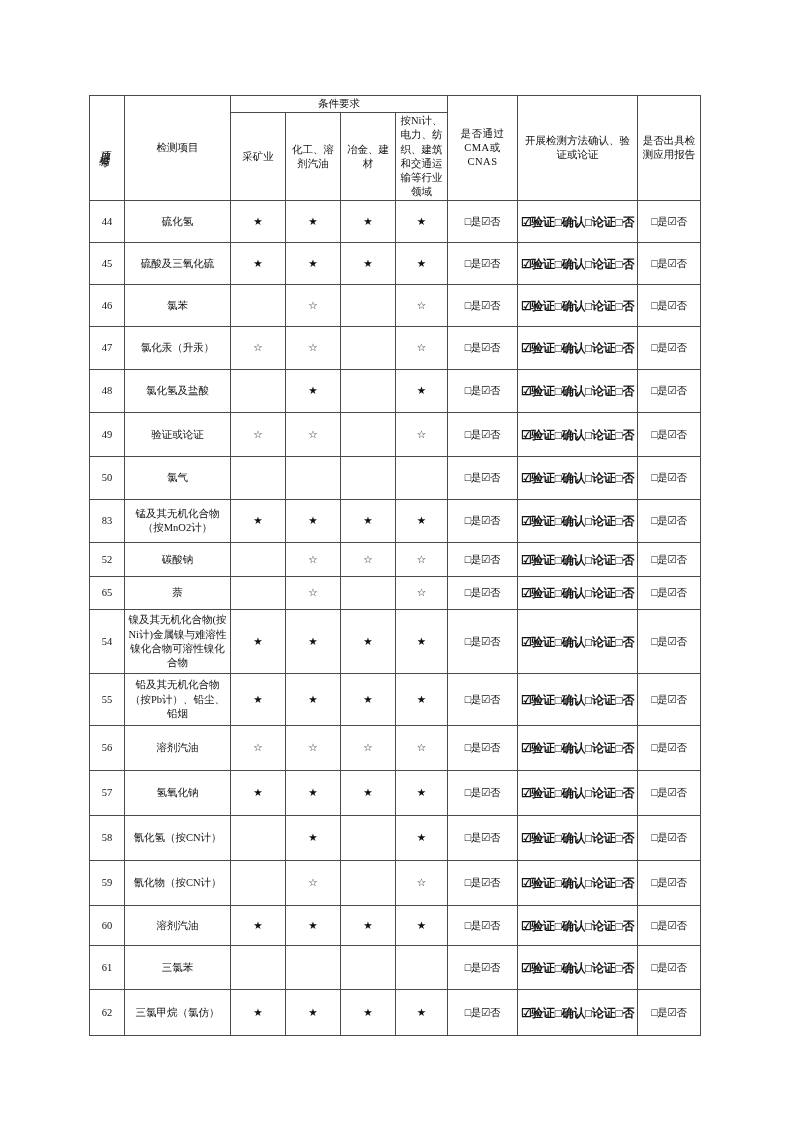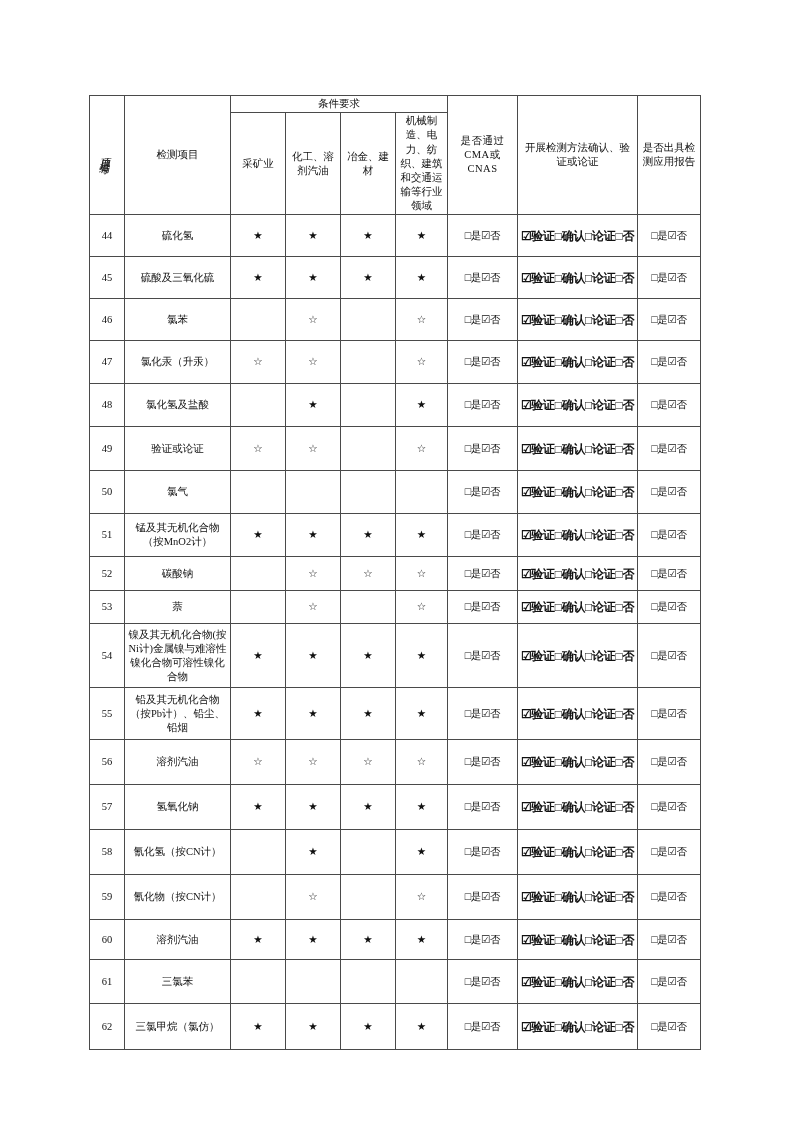--- a/index.html
+++ b/index.html
@@ -75,21 +75,21 @@
         <th rowspan="2">检测项目</th>
         <th colspan="4">条件要求</th>
         <th rowspan="2" class="cma-head">是否通过CMA或CNAS</th>
         <th rowspan="2">开展检测方法确认、验证或论证</th>
         <th rowspan="2">是否出具检测应用报告</th>
       </tr>
       <tr class="header-sub">
         <th>采矿业</th>
         <th>化工、溶剂汽油</th>
         <th>冶金、建材</th>
-        <th class="industry-wide">机械制造、电力、纺织、建筑和交通运输等行业领域</th>
+        <th class="industry-wide">按Ni计、电力、纺织、建筑和交通运输等行业领域</th>
       </tr>
     </thead>
     <tbody id="rows">
         <tr style="height: 42px;">
           <td class="id-cell">44</td>
           <td class="name-cell">硫化氢</td>
           <td class="star-cell">★</td>
           <td class="star-cell">★</td>
           <td class="star-cell">★</td>
           <td class="star-cell">★</td>
@@ -157,21 +157,21 @@
           <td class="name-cell">氯气</td>
           <td class="star-cell"></td>
           <td class="star-cell"></td>
           <td class="star-cell"></td>
           <td class="star-cell"></td>
           <td class="check-cell bold">□是☑否</td>
           <td class="check-cell wide">☑验证□确认□论证□否</td>
           <td class="check-cell">□是☑否</td>
         </tr>
         <tr style="height: 43px;">
-          <td class="id-cell">51</td>
+          <td class="id-cell">83</td>
           <td class="name-cell">锰及其无机化合物（按MnO2计）</td>
           <td class="star-cell">★</td>
           <td class="star-cell">★</td>
           <td class="star-cell">★</td>
           <td class="star-cell">★</td>
           <td class="check-cell">□是☑否</td>
           <td class="check-cell wide">☑验证□确认□论证□否</td>
           <td class="check-cell">□是☑否</td>
         </tr>
         <tr style="height: 34px;">
@@ -179,21 +179,21 @@
           <td class="name-cell">碳酸钠</td>
           <td class="star-cell"></td>
           <td class="star-cell">☆</td>
           <td class="star-cell">☆</td>
           <td class="star-cell">☆</td>
           <td class="check-cell">□是☑否</td>
           <td class="check-cell wide">☑验证□确认□论证□否</td>
           <td class="check-cell bold">□是☑否</td>
         </tr>
         <tr style="height: 33px;">
-          <td class="id-cell">53</td>
+          <td class="id-cell">65</td>
           <td class="name-cell">萘</td>
           <td class="star-cell"></td>
           <td class="star-cell">☆</td>
           <td class="star-cell"></td>
           <td class="star-cell">☆</td>
           <td class="check-cell">□是☑否</td>
           <td class="check-cell wide">☑验证□确认□论证□否</td>
           <td class="check-cell">□是☑否</td>
         </tr>
         <tr style="height: 64px;">

